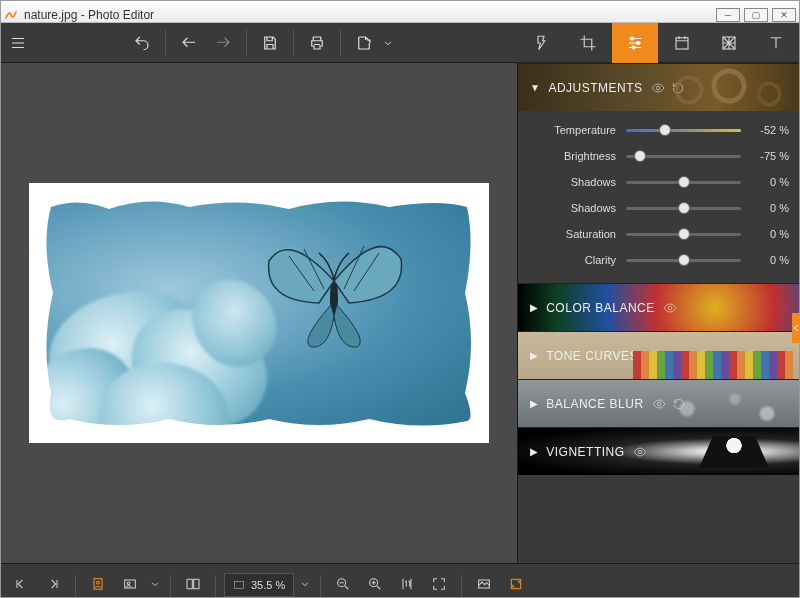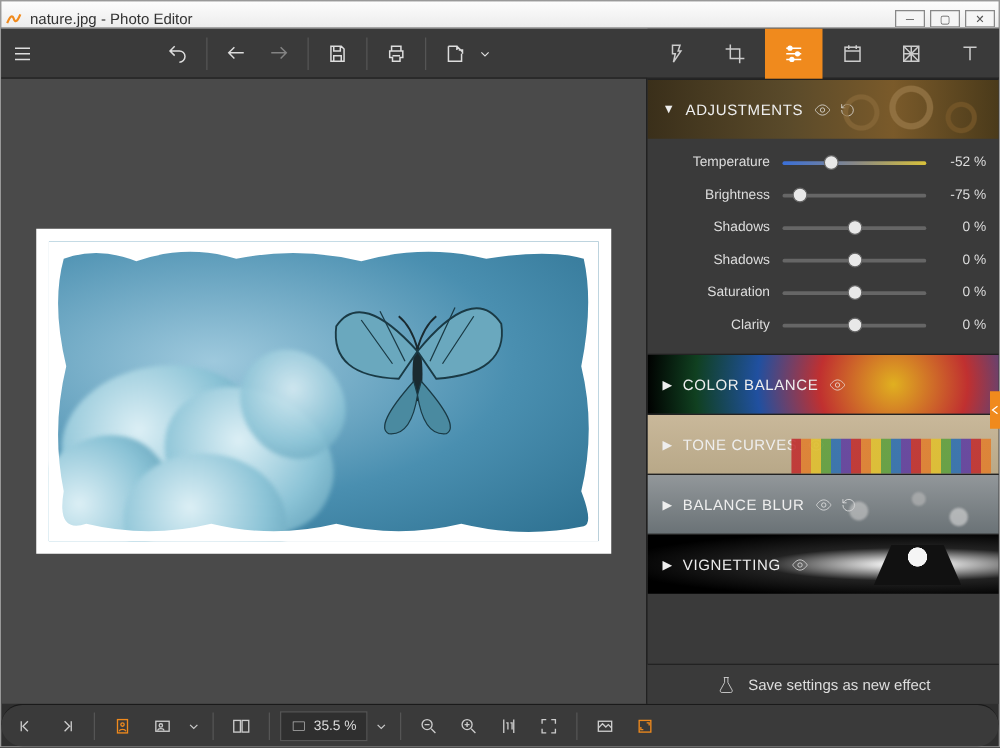--- a/index.html
+++ b/index.html
@@ -34,21 +34,21 @@
 .section-header .icons { margin-left: 8px; display: flex; gap: 6px; }
 .eye, .reset { width: 14px; height: 14px; }
 .adjust-body { background: #3a3a3a; padding: 6px 0 10px 12px; }
 .slider-row { display: flex; align-items: center; height: 26px; padding: 0 10px 0 0; font-size: 11px; color: #ccc; }
 .slider-row .label { width: 96px; text-align: right; padding-right: 10px; color: #ddd; }
 .slider-row .track-wrap { flex: 1; position: relative; height: 16px; display: flex; align-items: center; }
 .slider-row .track { position: absolute; left: 0; right: 0; height: 3px; border-radius: 2px; }
 .slider-row .thumb { position: absolute; width: 12px; height: 12px; background: #e8e8e8; border-radius: 50%; top: 2px; transform: translateX(-50%); border: 1px solid #666; cursor: grab; }
 .slider-row .value { width: 48px; text-align: right; color: #ddd; }
 .save-effect { height: 32px; background: #3a3a3a; border-top: 1px solid #222; display: flex; align-items: center; justify-content: center; color: #ddd; font-size: 12px; gap: 10px; cursor: pointer; }
-.bottombar { height: 34px; background: #3a3a3a; border-top: 1px solid #1a1a1a; display: flex; align-items: center; padding: 0 6px; gap: 4px; border-radius: 17px; }
+.bottombar { height: 34px; background: #3a3a3a; border-top: 1px solid #1a1a1a; display: flex; align-items: flex-end; padding: 0 6px; gap: 4px; }
 .bbtn { width: 28px; height: 26px; display: flex; align-items: center; justify-content: center; cursor: pointer; }
 .bbtn svg { width: 16px; height: 16px; stroke: #ccc; fill: none; stroke-width: 1.6; }
 .bbtn.accent svg { stroke: #f08a1d; }
 .bsep { width: 1px; height: 22px; background: #555; margin: 0 4px; }
 .zoom-display { height: 24px; padding: 0 8px; background: #2f2f2f; color: #ddd; font-size: 11px; display: flex; align-items: center; gap: 6px; border: 1px solid #555; cursor: pointer; }
 .expand-handle { position: absolute; right: -1px; top: 50%; width: 8px; height: 30px; background: #f08a1d; cursor: pointer; }
 .hdr-gears { background: linear-gradient(90deg, #3a2f1a, #5a4a2a 40%, #7a5a2a 70%, #4a3a1a); }
 .hdr-gears::after { content:""; position:absolute; right:10px; top:4px; width:120px; height:40px; background:
   radial-gradient(circle at 20px 22px, transparent 10px, #8a6a3a 11px, #8a6a3a 14px, transparent 15px),
   radial-gradient(circle at 60px 18px, transparent 12px, #9a7a4a 13px, #9a7a4a 17px, transparent 18px),
@@ -308,26 +308,20 @@
           <span>VIGNETTING</span>
           <span class="icons">
               <svg class="eye" viewBox="0 0 24 24" stroke="#eee" fill="none">
                 <path d="M2 12s4-7 10-7 10 7 10 7-4 7-10 7S2 12 2 12z"></path>
                 <circle cx="12" cy="12" r="3"></circle>
               </svg>
             </span>
         </div>
       </div>
 
-      <div class="save-effect">
-        <svg width="16" height="16" viewBox="0 0 24 24" stroke="#ddd" fill="none">
-            <path d="M9 3h6M10 3v6l-5 9a2 2 0 0 0 2 3h10a2 2 0 0 0 2-3l-5-9V3"></path>
-          </svg>
-        <span>Save settings as new effect</span>
-      </div>
       <div class="expand-handle">
         <svg width="8" height="30" viewBox="0 0 8 30">
             <path d="M6 12 L2 15 L6 18" stroke="#fff" fill="none"></path>
           </svg>
       </div>
     </div>
   </div>
 
   <div class="bottombar">
     <div class="bbtn">

